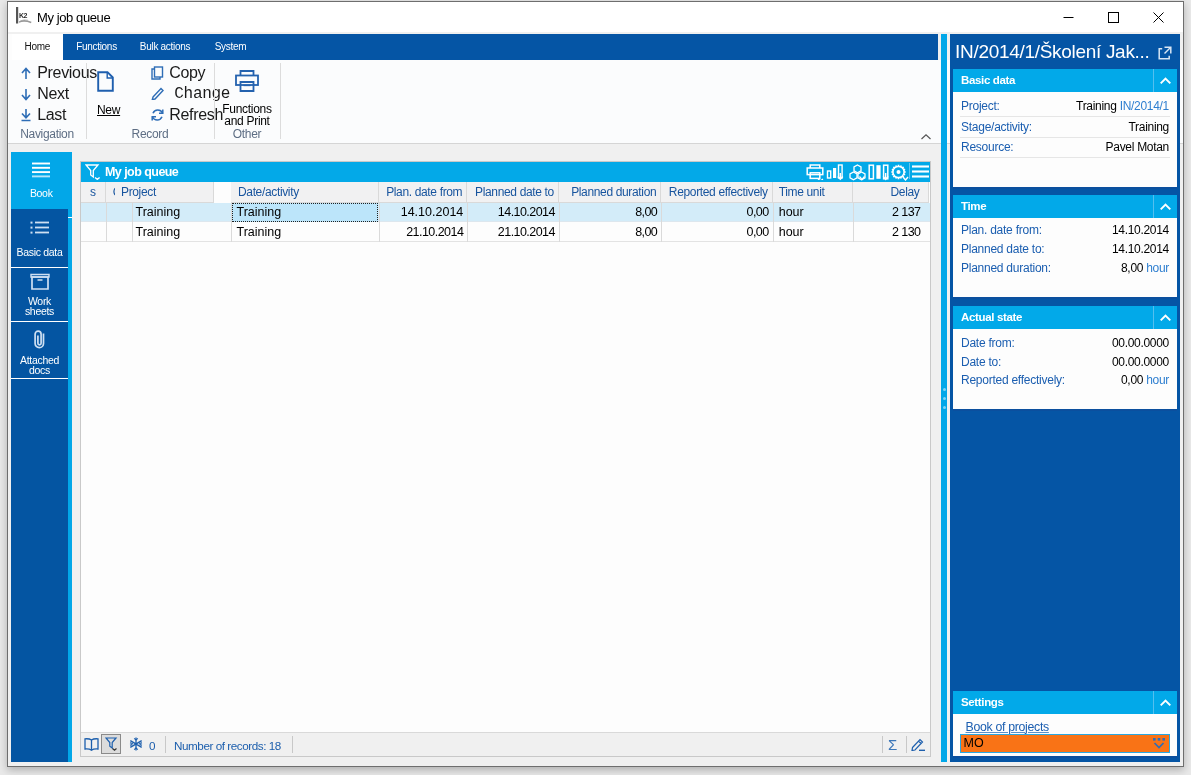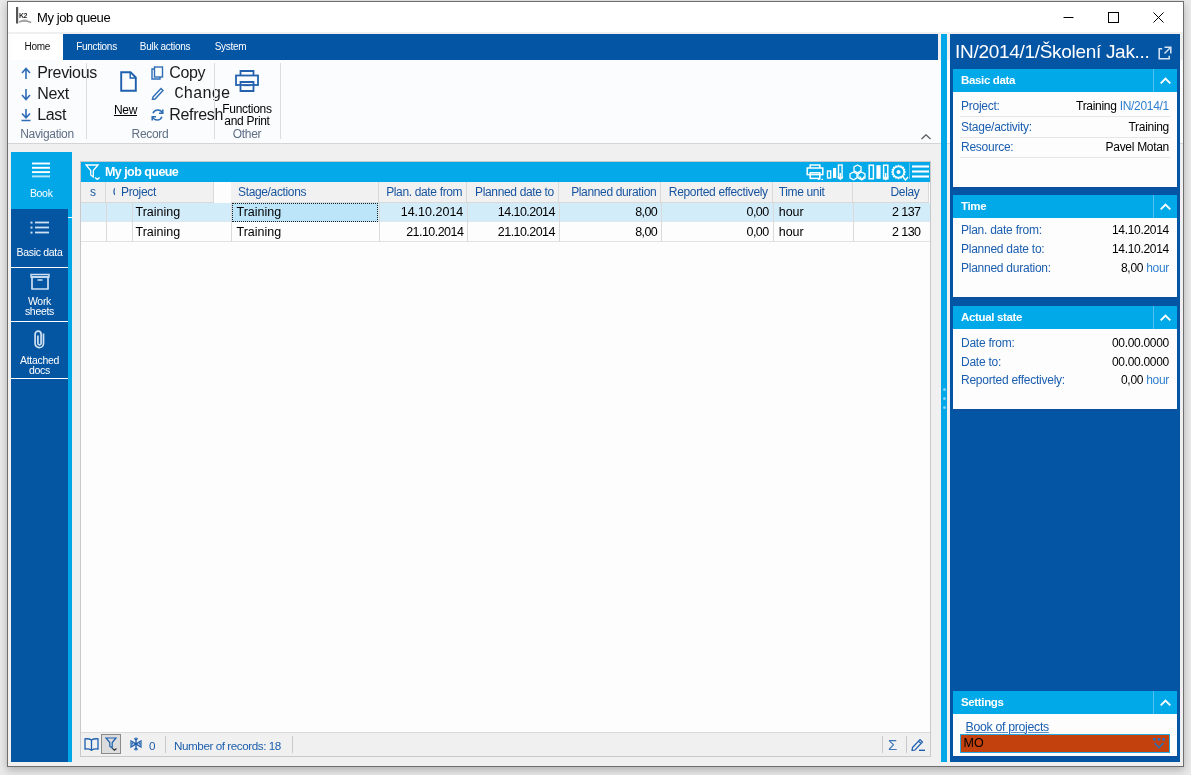--- a/index.html
+++ b/index.html
@@ -75,21 +75,21 @@
       <path d="M7 12 V2 M3 6 L7 1.5 L11 6" fill="none" stroke="#2e6db6" stroke-width="1.6"></path>
     </svg> Previous</div>
 <div class="smallbtn" style="left:19px;top:85px;"><svg width="14" height="13" viewBox="0 0 14 13">
       <path d="M7 1 V11 M3 7 L7 11.5 L11 7" fill="none" stroke="#2e6db6" stroke-width="1.6"></path>
     </svg> Next</div>
 <div class="smallbtn" style="left:19px;top:106px;"><svg width="14" height="13" viewBox="0 0 14 13">
       <path d="M7 0 V8 M3 4.5 L7 8.8 L11 4.5 M2.5 11.5 H11.5" fill="none" stroke="#2e6db6" stroke-width="1.6"></path>
     </svg> Last</div>
 <div class="grplabel" style="left:8px;width:78px;">Navigation</div>
 <div class="gsep" style="left:86px;top:63px;"></div>
-<div class="abs" style="left:97px;top:71px;width:40px;text-align:right;text-decoration:underline;">
+<div class="abs" style="left:97px;top:71px;width:40px;text-align:left;text-decoration:underline;">
   <svg width="17" height="21" viewBox="0 0 17 21">
       <path d="M1.2 1.2 H10.5 L15.8 6.5 V19.8 H1.2 Z" fill="none" stroke="#1f5fae" stroke-width="1.9"></path>
       <path d="M10.2 1.5 L10.2 7 L15.5 7" fill="none" stroke="#1f5fae" stroke-width="1.4"></path>
     </svg>
   <div style="font-size:12px;letter-spacing:-0.3px;margin-top:7px;">New</div>
 </div>
 <div class="smallbtn" style="left:150px;top:64px;"><svg width="15" height="14" viewBox="0 0 15 14">
       <rect x="4.5" y="1" width="8" height="10" fill="none" stroke="#2e6db6" stroke-width="1.4"></rect>
       <path d="M4.5 3 H2 V13 H10 V11" fill="none" stroke="#2e6db6" stroke-width="1.4"></path>
     </svg> Copy</div>
@@ -165,21 +165,21 @@
 <div id="bookhead"></div>
 <svg class="abs" style="left:85px;top:164px;" width="16" height="16" viewBox="0 0 16 16">
     <path d="M1 1 H13 L8.3 6.5 V13 L5.7 11 V6.5 Z" fill="none" stroke="#fff" stroke-width="1.3"></path>
     <path d="M10 13.5 L12.3 15.3 L14.6 13.5" fill="none" stroke="#fff" stroke-width="1.4"></path>
   </svg>
 <div class="abs" style="left:105px;top:164.5px;font-size:12.5px;letter-spacing:-0.55px;font-weight:bold;color:#fff;">My job queue</div>
 
 <div class="colhdr" style="left:81px;width:24.8px;text-align:center;">s</div>
 <div class="colhdr" style="left:105.8px;width:26px;padding-left:7px;">C</div>
 <div class="colhdr" style="left:115px;width:99.2px;padding-left:6px;">Project</div>
-<div class="colhdr" style="left:231px;width:147.6px;padding-left:7px;">Stage/actions</div>
+<div class="colhdr" style="left:231px;width:147.6px;padding-left:7px;">Date/activity</div>
 <div class="colhdr" style="left:378.6px;width:88.7px;text-align:right;padding-right:4px;">Plan. date from</div>
 <div class="colhdr" style="left:467.3px;width:91.6px;text-align:right;padding-right:4px;">Planned date to</div>
 <div class="colhdr" style="left:558.9px;width:102.4px;text-align:right;padding-right:4px;">Planned duration</div>
 <div class="colhdr" style="left:661.3px;width:111.4px;text-align:right;padding-right:4px;">Reported effectively</div>
 <div class="colhdr" style="left:772.7px;width:80.2px;padding-left:6px;">Time unit</div>
 <div class="colhdr" style="left:852.9px;width:76.6px;text-align:right;padding-right:9px;">Delay</div>
 
 <div class="abs" style="left:81px;top:202.5px;width:848.5px;height:19.5px;background:#d3ecf9;border-bottom:1px solid #dde7ee;"></div>
 <div class="abs" style="left:81px;top:222px;width:848.5px;height:20px;background:#fdfdfd;border-bottom:1px solid #e3e3e3;"></div>
 <div class="rline" style="left:105.8px;"></div>
@@ -317,21 +317,21 @@
 <div class="frow" style="top:335.5px;">Date from:<span class="val">00.00.0000</span></div>
 <div class="frow" style="top:354.5px;">Date to:<span class="val">00.00.0000</span></div>
 <div class="frow" style="top:373px;">Reported effectively:<span class="val">0,00 <span style="color:#2f7fd0;">hour</span></span></div>
 
 <div class="cardhdr" style="top:691px;">Settings</div>
 <svg class="chev" style="left:1152.5px;top:691px;" viewBox="0 0 24 23">
     <path d="M7 14.5 L12 9.5 L17 14.5" fill="none" stroke="#fff" stroke-width="2"></path>
   </svg>
 <div class="cardbody" style="top:714px;height:44px;border-bottom:2.5px solid #0b4f9e;"></div>
 <div class="abs" style="left:965.5px;top:719.5px;font-size:12.3px;letter-spacing:-0.3px;color:#1b5eb0;text-decoration:underline;text-decoration-color:#5c90c8;text-decoration-thickness:0.8px;">Book of projects</div>
-<div class="abs" style="left:959.5px;top:733.5px;width:210.5px;height:19px;background:#c2410c;border:1px solid #29a8e2;font-size:12.5px;color:#000;line-height:17px;padding-left:3px;">MO</div>
+<div class="abs" style="left:959.5px;top:733.5px;width:210.5px;height:19px;background:#f97316;border:1px solid #29a8e2;font-size:12.5px;color:#000;line-height:17px;padding-left:3px;">MO</div>
 <svg class="abs" style="left:1152px;top:736.5px;" width="14" height="13" viewBox="0 0 14 13">
     <g fill="#2e6db6">
       <rect x="1" y="1" width="2.6" height="2.6"></rect>
       <rect x="5.7" y="1" width="2.6" height="2.6"></rect>
       <rect x="10.4" y="1" width="2.6" height="2.6"></rect>
     </g>
     <path d="M2.5 6 L7 10.5 L11.5 6" fill="none" stroke="#2e6db6" stroke-width="1.7"></path>
   </svg>
 
 <g></g>

